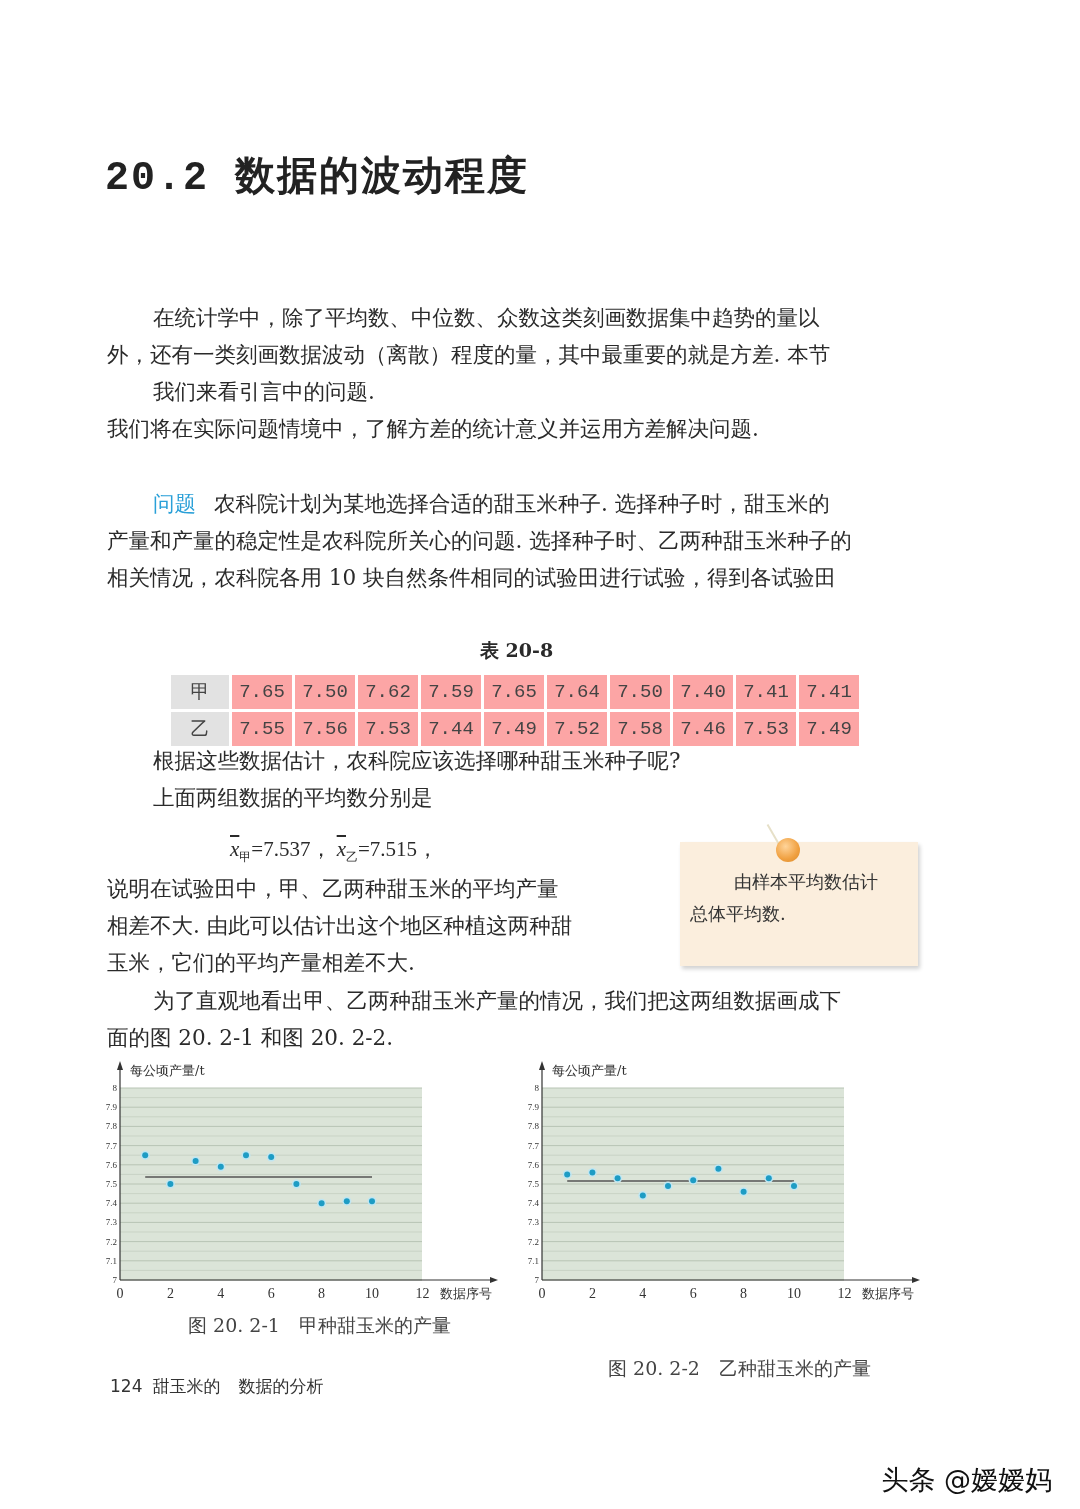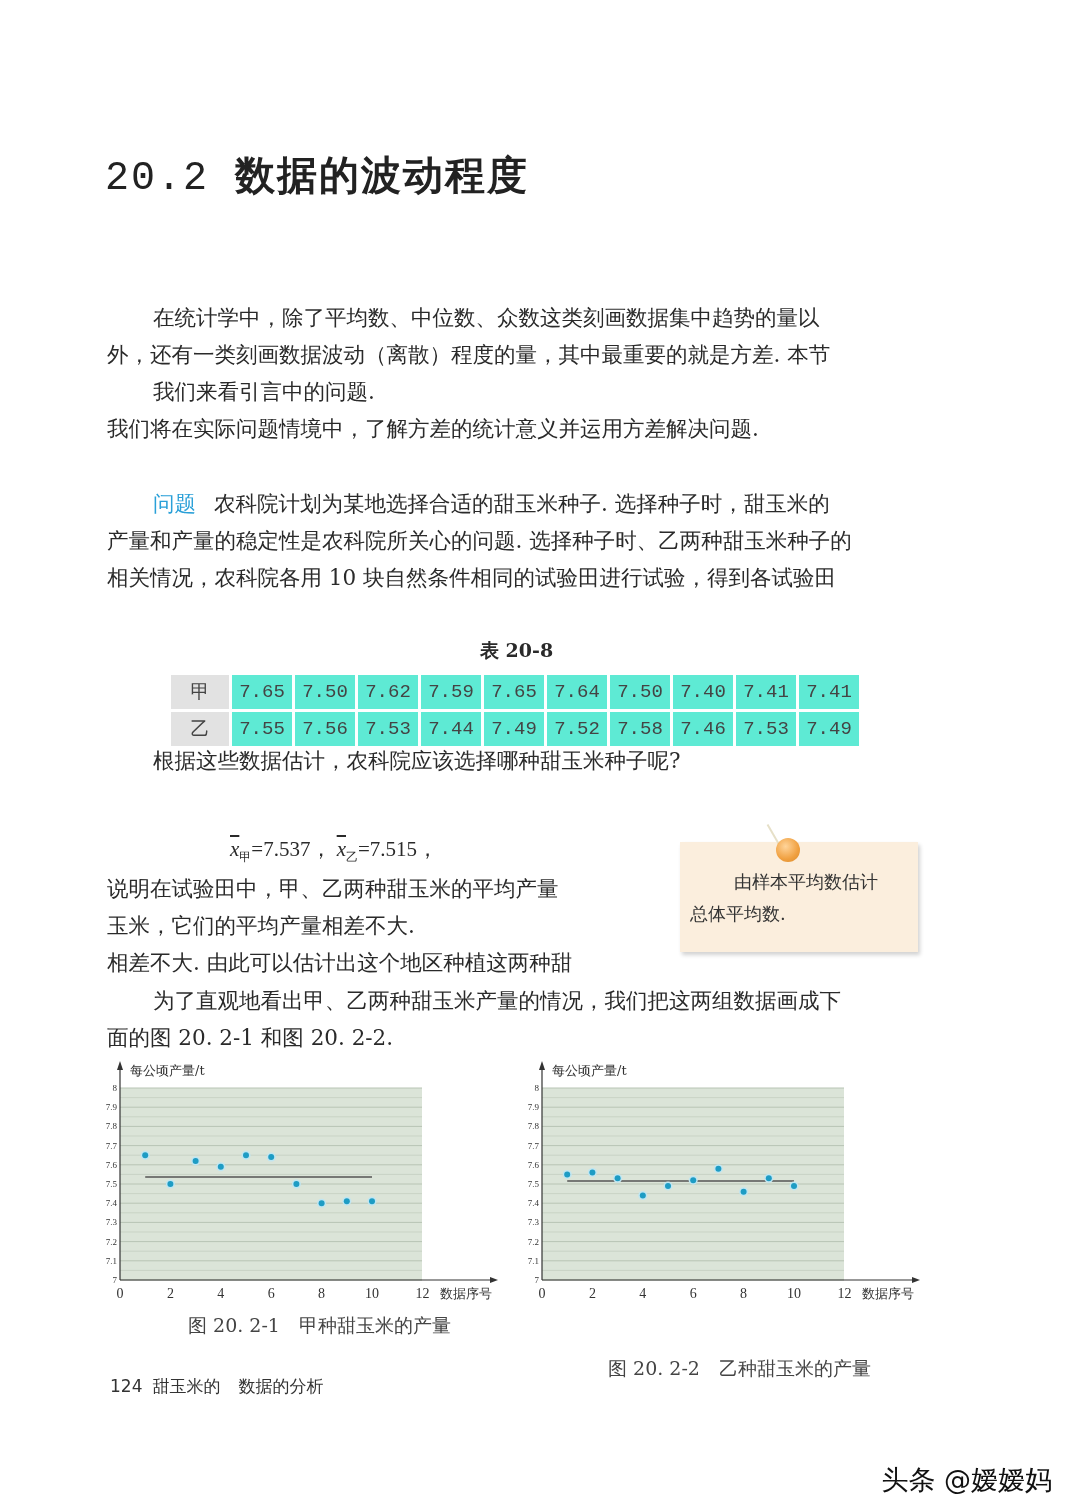--- a/index.html
+++ b/index.html
@@ -5,38 +5,38 @@
     html, body { margin: 0; padding: 0; }
     body {
       width: 1080px; height: 1509px; background: #ffffff; position: relative; overflow: hidden;
       font-family: "DejaVu Serif", "Liberation Serif", serif; color: #2a2a2a;
     }
     .abs { position: absolute; }
     .title {
       left: 105px; top: 148px; font-size: 40px; letter-spacing: 2px; color: #222;
       font-family: "DejaVu Serif", serif; font-weight: bold;
     }
-    .title .num { font-family: "Liberation Mono", "DejaVu Sans Mono", monospace; font-weight: normal; margin-right: 26px; }
+    .title .num { font-family: "Liberation Mono", "DejaVu Sans Mono", monospace; font-weight: bold; margin-right: 26px; }
     .para { left: 107px; width: 815px; font-size: 21.5px; line-height: 37px; text-align: justify; }
     .indent { text-indent: 46px; }
     .line { white-space: nowrap; }
     .q-label { color: #2aa0d8; margin-right: 18px; }
     .table-caption { left: 480px; top: 638px; font-size: 19px; font-weight: bold; }
     table.data {
       position: absolute; left: 168px; top: 672px; border-collapse: separate; border-spacing: 3px;
       font-family: "Liberation Mono", "DejaVu Sans Mono", monospace; font-size: 19px; color: #444;
     }
     table.data td { height: 34px; text-align: center; padding: 0; }
     table.data td.head { background: #e2e2e2; width: 58px; font-family: "DejaVu Serif", serif; }
-    table.data td.val { background: #5eead4; width: 60px; }
+    table.data td.val { background: #fca5a5; width: 60px; }
     .mean-line { left: 230px; top: 835px; font-size: 21px; font-family: "Liberation Serif", serif; }
     .mean-line .xbar { font-style: italic; text-decoration: overline; }
     .mean-line sub { font-size: 12px; }
     .note {
-      left: 680px; top: 842px; width: 238px; height: 110px; background: #fbeedd;
+      left: 680px; top: 842px; width: 238px; height: 124px; background: #fbeedd;
       box-shadow: 2px 3px 4px rgba(0,0,0,0.18); font-size: 18px; line-height: 32px; color: #333;
       padding: 24px 26px 0 10px; box-sizing: border-box; font-family: "DejaVu Serif", serif;
     }
     .pin {
       left: 776px; top: 838px; width: 24px; height: 24px; border-radius: 50%;
       background: radial-gradient(circle at 40% 35%, #ffd49a, #f0a040 60%, #d98a2a);
     }
     .pin-stick { left: 772px; top: 823px; width: 2px; height: 22px; background: #e6e0c8; transform: rotate(-30deg); }
     .chart { position: absolute; }
     .fig-caption { font-size: 19px; color: #444; white-space: nowrap; }
@@ -95,29 +95,30 @@
         <td class="val">7.58</td>
         <td class="val">7.46</td>
         <td class="val">7.53</td>
         <td class="val">7.49</td>
       </tr>
     </tbody>
 </table>
 
 <div class="abs para" style="top:742px;">
   <div class="line indent">根据这些数据估计，农科院应该选择哪种甜玉米种子呢?</div>
+  <div class="line indent">上面两组数据的平均数分别是</div>
 </div>
 <div class="abs mean-line">
   <span class="xbar">x</span><sub>甲</sub><span>=7.537，</span>
   <span class="xbar">x</span><sub>乙</sub><span>=7.515，</span>
 </div>
 <div class="abs para" style="top:870px; width:540px;">
   <div class="line">说明在试验田中，甲、乙两种甜玉米的平均产量</div>
+  <div class="line">相差不大. 由此可以估计出这个地区种植这两种甜</div>
   <div class="line">玉米，它们的平均产量相差不大.</div>
-  <div class="line">相差不大. 由此可以估计出这个地区种植这两种甜</div>
 </div>
 <div class="abs para" style="top:982px;">
   <div class="line indent">为了直观地看出甲、乙两种甜玉米产量的情况，我们把这两组数据画成下</div>
   <div class="line">面的图 20. 2-1 和图 20. 2-2.</div>
 </div>
 
 <div class="abs note">
   <div style="text-indent:44px;">由样本平均数估计</div>
   <div>总体平均数.</div>
 </div>

